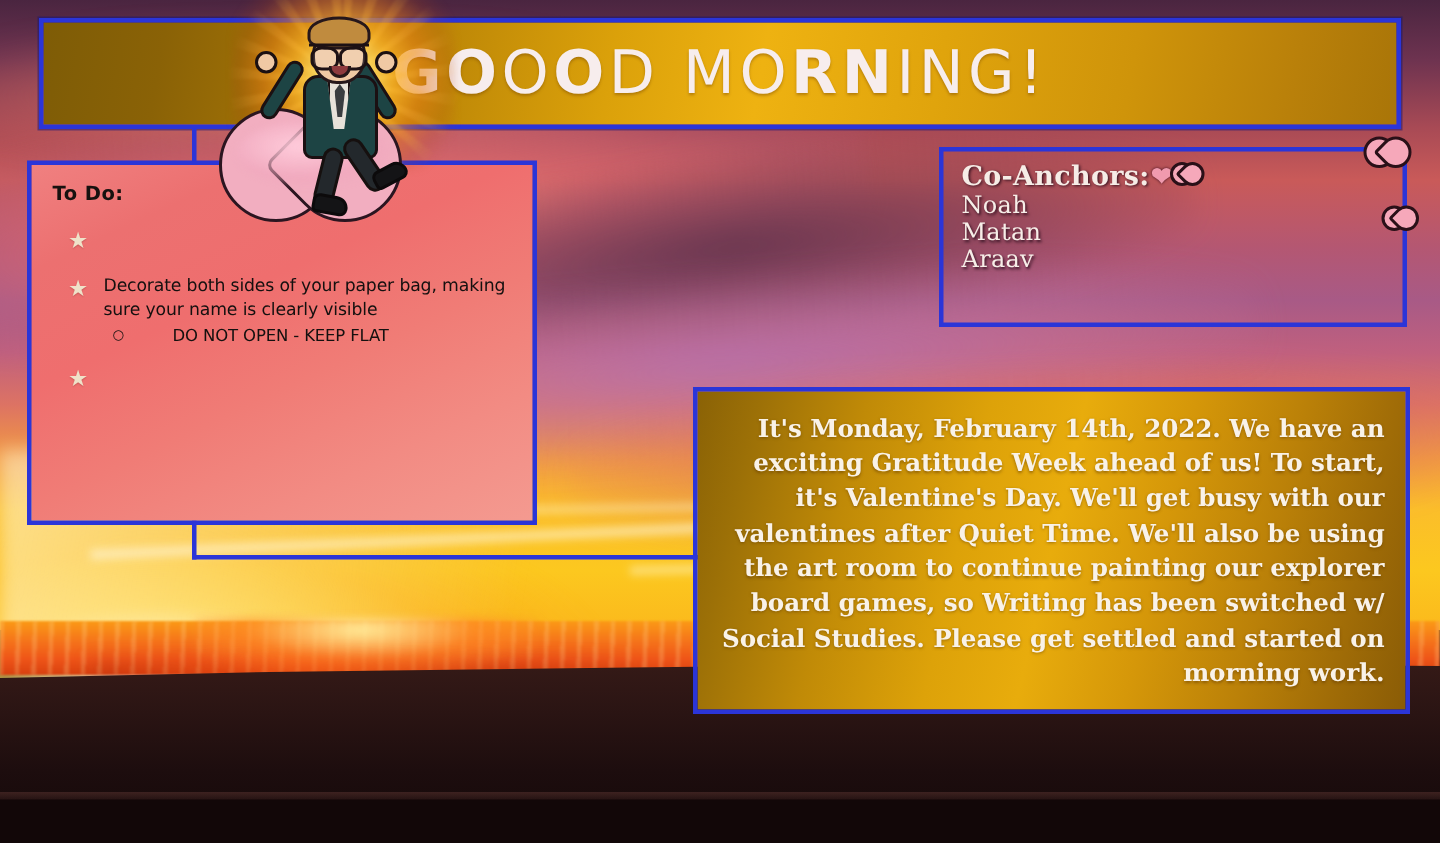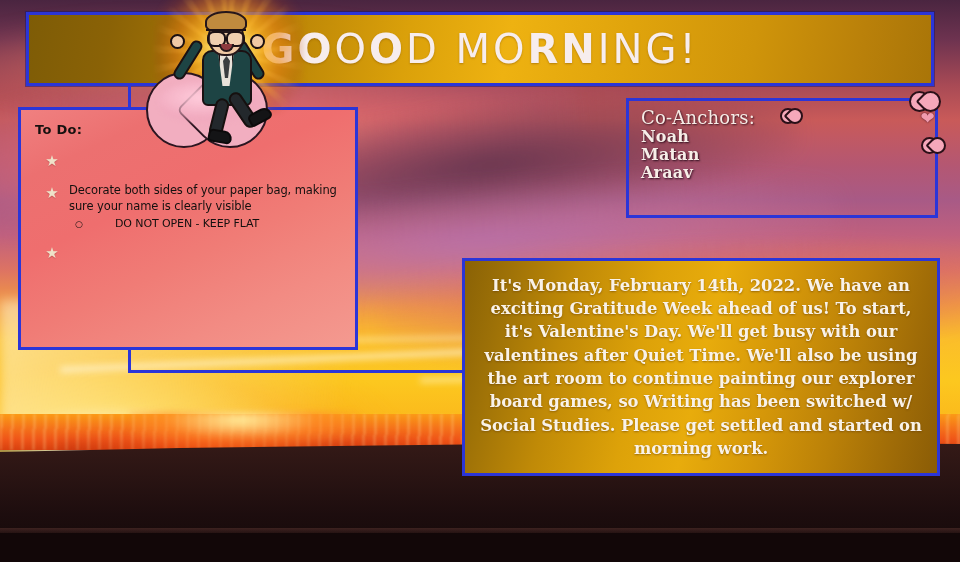--- a/index.html
+++ b/index.html
@@ -191,29 +191,29 @@
   .todo-sub-marker { flex:0 0 40px; text-align:left; font-size:9px; padding-top:2px; }
 
   
   #anchors-panel {
     left:626px; top:98px; width:312px; height:120px;
     background:transparent;
     overflow:visible;
   }
   #anchors-inner { position:relative; width:100%; height:100%; padding:8px 0 0 12px; }
   #anchors-title {
-    font-family:"DejaVu Serif", serif; font-weight:normal;
+    font-family:"DejaVu Serif", serif; font-weight:bold;
     font-size:18px; color:#f6ece6; letter-spacing:.2px; line-height:1.05;
     text-shadow:1px 1px 2px rgba(30,5,20,.8);
-    display:flex; align-items:center;justify-content:space-between;
+    display:flex; align-items:center;
   }
   #anchors-title-heart { color:#f09aae; font-size:17px; margin-left:1px;
      text-shadow:0 0 2px rgba(40,0,20,.9); }
   .anchor-name {
-    font-family:"DejaVu Serif", serif; font-weight:bold;
+    font-family:"DejaVu Serif", serif; font-weight:normal;
     font-size:16px; color:#f7eee8; line-height:1.12; letter-spacing:.2px;
     text-shadow:1px 1px 2px rgba(30,5,20,.85);
   }
 
   
   #bitmoji { position:absolute; left:140px; top:-6px; width:186px; height:152px; }
   #sunburst {
     position:absolute; left:14px; top:0px; width:150px; height:120px;
     background:
       radial-gradient(circle at 50% 48%,
@@ -301,21 +301,21 @@
     left:462px; top:258px; width:478px; height:218px;
     background:linear-gradient(103deg,
       #8a6206 0%, #9c7007 8%, #c08a07 22%, #dda209 38%,
       #e8ac0c 50%, #d59709 64%, #bb8108 78%, #a06c07 90%, #8a5c06 100%);
     display:flex; align-items:center; justify-content:center;
     padding:6px 14px;
   }
   #message-text {
     font-family:"DejaVu Serif", serif; font-weight:bold;
     font-size:16.4px; line-height:1.42; color:#f9f2e8;
-    text-align:center; letter-spacing:-.05px;
+    text-align:right; letter-spacing:-.05px;
     text-shadow:0 1px 2px rgba(90,52,0,.5);
   }
 
   
   #signature-panel {
     left:602px; top:478px; width:196px; height:33px;
     background:linear-gradient(100deg,
       #8a6206 0%, #b07c06 22%, #dda109 48%, #c38907 74%, #9c6d07 100%);
     display:flex; align-items:center; justify-content:center;
   }

